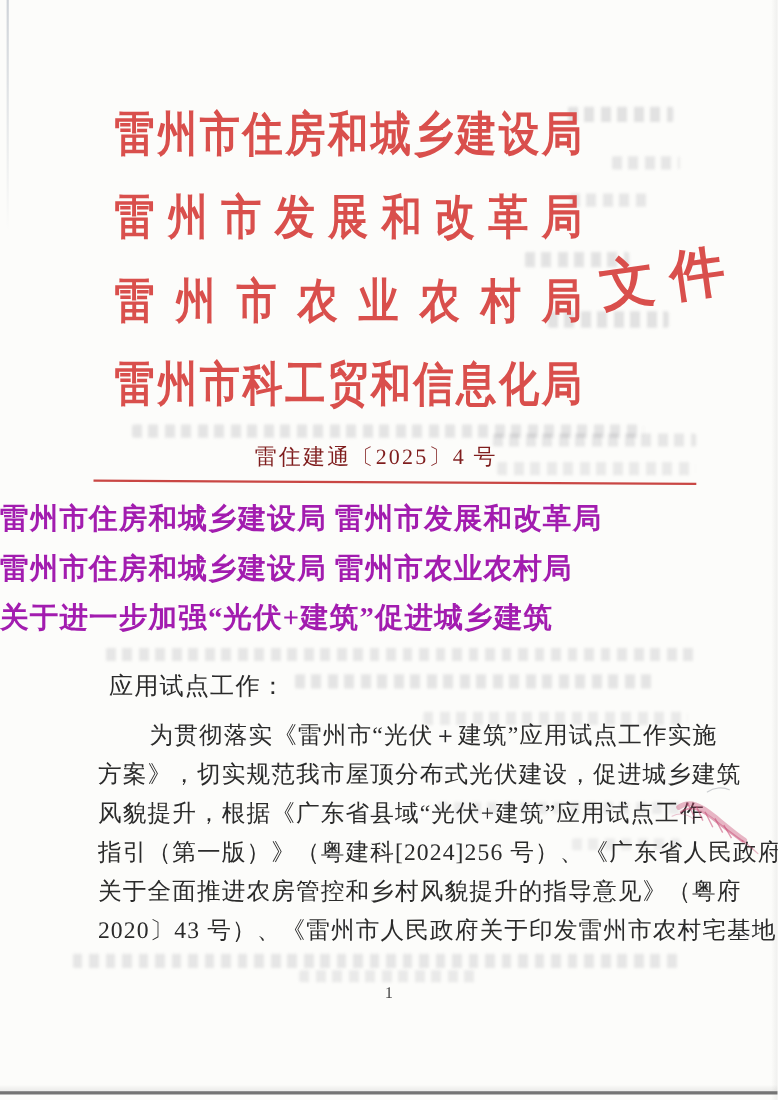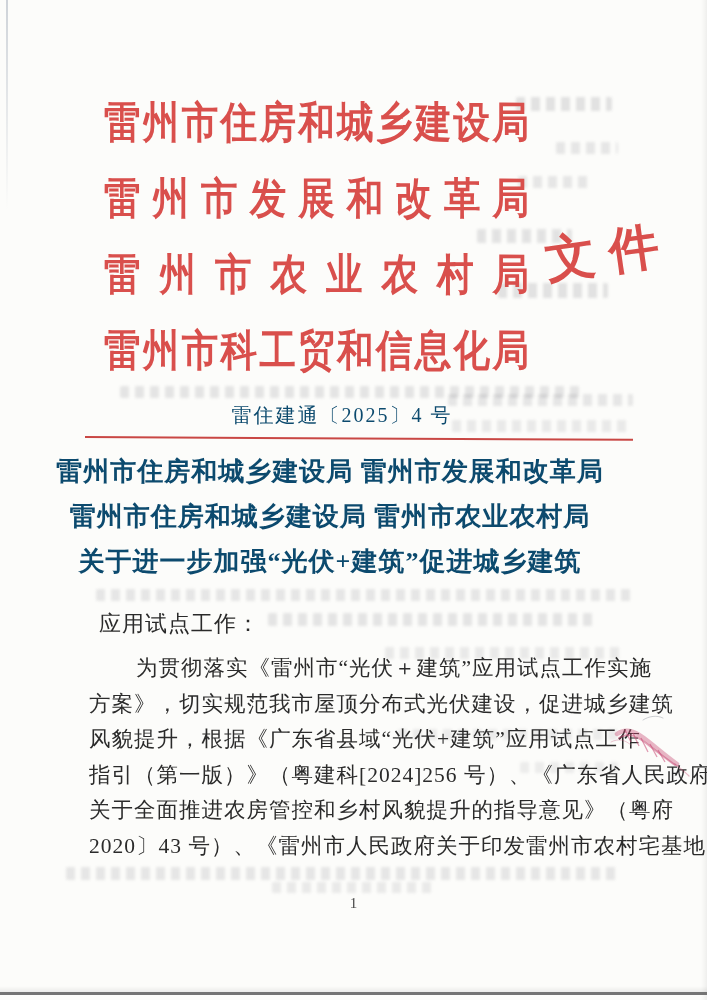--- a/index.html
+++ b/index.html
@@ -21,29 +21,29 @@
     white-space:normal; overflow:visible;
   }
   .doc-word {
     position:absolute; left:545px; top:219px;
     font-size:50px; font-weight:600; color:var(--red);
     letter-spacing:14px; transform:rotate(-8deg); white-space:nowrap;
   }
 
   .doc-number {
     position:absolute; left:0; top:402px; width:684px; text-align:center;
-    font-size:20px; letter-spacing:2px; color:#0c4a6e;
+    font-size:20px; letter-spacing:2px; color:#7f1d1d;
   }
   .red-rule {
     position:absolute; left:85px; top:436px; width:548px; height:2px;
     background:var(--rule); transform:rotate(0.3deg); transform-origin:left center;
   }
 
   
-  .title-block { position:absolute; left:0; top:449px; width:660px; text-align:center; color:#0c4a6e; }
+  .title-block { position:absolute; left:0; top:449px; width:660px; color:#a21caf; }
   .title-line { font-size:26px; font-weight:700; line-height:45px; letter-spacing:1px; white-space:nowrap; }
 
   
   .salutation { position:absolute; left:99px; top:609px; font-size:22px; letter-spacing:1px; color:#2a2a2a; }
   .body-block { position:absolute; left:89px; top:651px; color:#2b2b2b; }
   .body-line { font-size:21.5px; line-height:35.6px; letter-spacing:1px; white-space:pre; }
   .body-line.indent { padding-left:47px; }
 
   .page-number { position:absolute; left:0; top:895px; width:707px; text-align:center; font-size:15px; color:#4a4a4a; }
 

